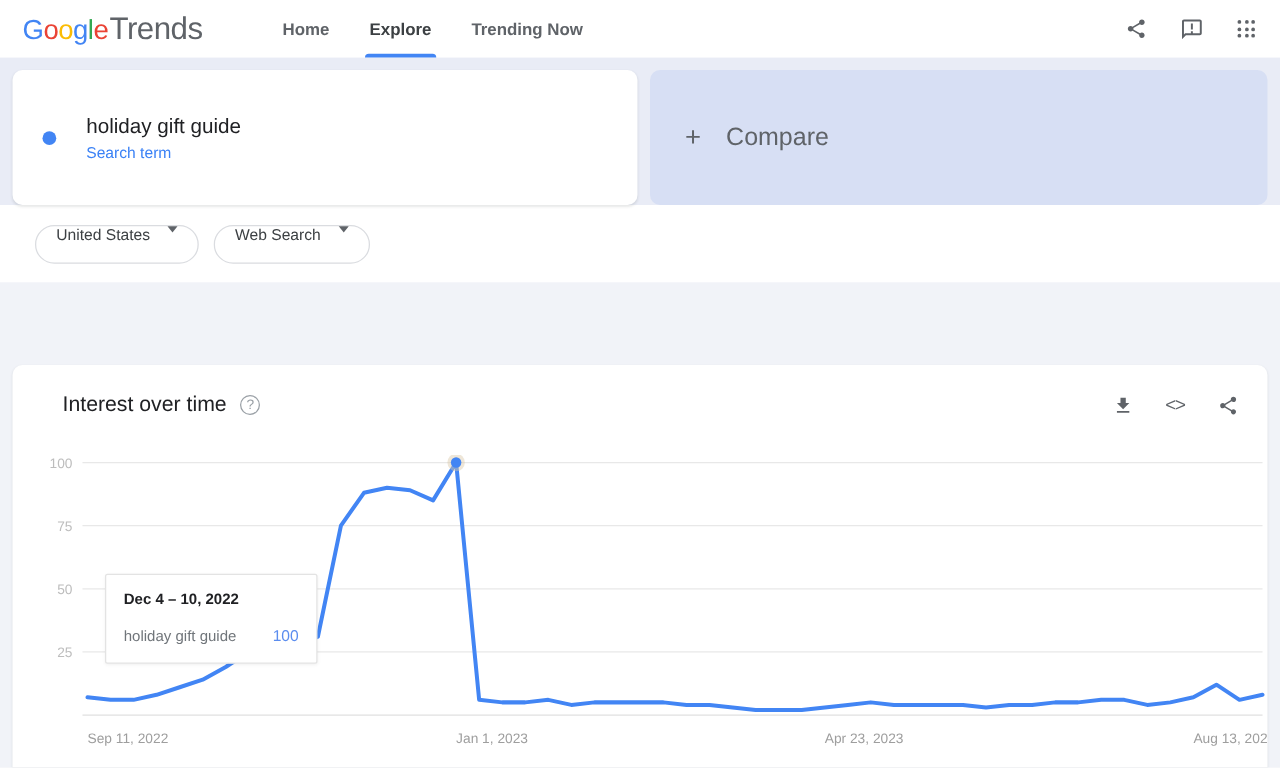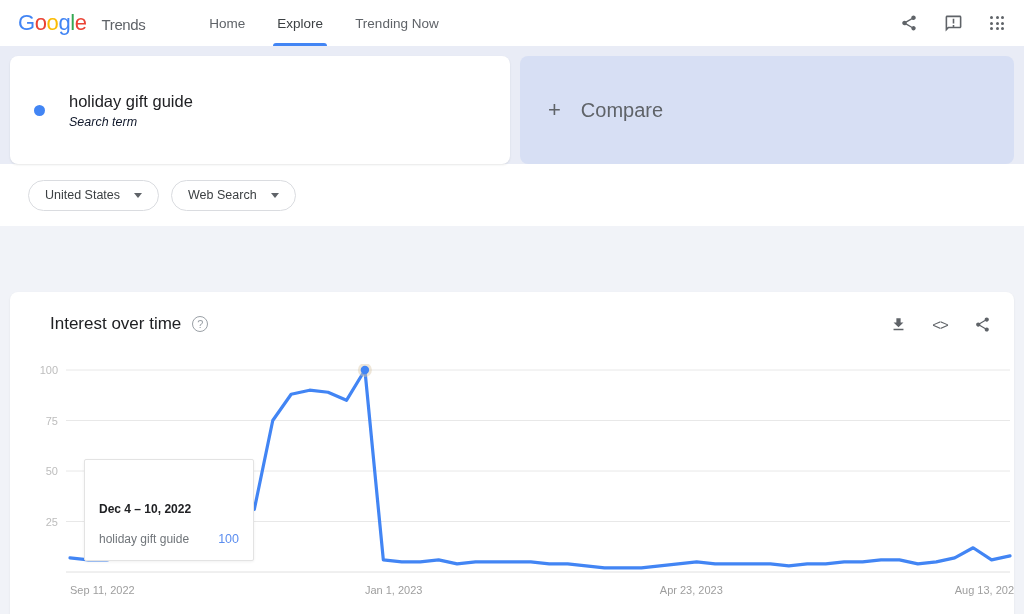--- a/index.html
+++ b/index.html
@@ -15,27 +15,27 @@
   .header {
     height: 46px; background: #fff;
     display: flex; align-items: center;
     padding: 0 16px 0 18px;
     position: relative;
   }
   .logo { display: flex; align-items: baseline; font-size: 22px; letter-spacing: -0.4px; }
   .logo .g1 { color: #4285F4; } .logo .o1 { color: #EA4335; }
   .logo .o2 { color: #FBBC05; } .logo .g2 { color: #4285F4; }
   .logo .l  { color: #34A853; } .logo .e  { color: #EA4335; }
-  .logo .trends { color: #5f6368; margin-left: 15px; font-size: 15px; }
+  .logo .trends { color: #5f6368; margin-left: 1px; font-size: 25px; }
 
   .nav { display: flex; align-items: center; margin-left: 48px; height: 46px; }
   .nav-item {
     font-size: 13.5px; color: #5f6368; padding: 0 16px;
     height: 46px; display: flex; align-items: center;
-    position: relative; cursor: pointer; white-space: nowrap;
+    position: relative; cursor: pointer; white-space: nowrap; font-weight: bold;
   }
   .nav-item.active { color: #3c4043; }
   .nav-item.active::after {
     content: ""; position: absolute; left: 12px; right: 12px; bottom: 0;
     height: 3px; background: #4285F4; border-radius: 3px 3px 0 0;
   }
 
   .header-actions { margin-left: auto; display: flex; align-items: center; gap: 22px; }
   .hicon { width: 22px; height: 22px; display: flex; align-items: center; justify-content: center; cursor: pointer; }
   .hicon svg { fill: #5f6368; }
@@ -50,38 +50,38 @@
     height: 118px;
   }
   .term-card {
     flex: 0 0 500px; background: #fff; border-radius: 8px;
     display: flex; align-items: center; padding: 0 24px;
     box-shadow: 0 1px 2px rgba(60,64,67,0.12);
   }
   .term-dot { width: 11px; height: 11px; border-radius: 50%; background: #4285F4; margin-right: 24px; flex: 0 0 auto; }
   .term-text { display: flex; flex-direction: column; gap: 4px; }
   .term-title { font-size: 16.5px; color: #202124; }
-  .term-sub { font-size: 12.5px; color: #0f172a; font-style: italic; }
+  .term-sub { font-size: 12.5px; color: #3b82f6; }
 
   .compare-card {
     flex: 1; background: #d6deф6; background: #d7dff4; border-radius: 8px;
     display: flex; align-items: center; padding: 0 28px; cursor: pointer;
   }
   .compare-plus { font-size: 22px; color: #5f6368; font-weight: 300; margin-right: 20px; line-height: 1; }
   .compare-label { font-size: 20px; color: #5f6368; }
 
   
   .filters-bar {
     background: #fff; height: 62px;
     display: flex; align-items: center; gap: 12px;
     padding: 0 28px;
   }
   .chip {
     height: 31px; border: 1px solid #dadce0; border-radius: 16px;
-    display: inline-flex; align-items: center; gap: 14px;
+    display: inline-flex; gap: 14px;
     padding: 0 16px; background: #fff; cursor: pointer;
     font-size: 12.5px; color: #3c4043; white-space: nowrap;
   }
   .chip .caret {
     width: 0; height: 0; border-left: 4.5px solid transparent;
     border-right: 4.5px solid transparent; border-top: 5.5px solid #5f6368;
   }
 
   .gap-band { height: 28px; background: #f1f3f8; }
 
@@ -111,21 +111,21 @@
   .plot-svg { display: block; width: 100%; height: 100%; }
 
   
   .tooltip {
     position: absolute; left: 84px; top: 459px;
     width: 170px; background: #fff;
     border: 1px solid #e3e3e3; border-radius: 2px;
     padding: 12px 14px 14px 14px;
     box-shadow: 0 1px 3px rgba(0,0,0,0.06);
   }
-  .tt-date { font-size: 12px; font-weight: bold; color: #202124; margin-bottom: 16px; margin-top: 30px; }
+  .tt-date { font-size: 12px; font-weight: bold; color: #202124; margin-bottom: 16px; }
   .tt-row { display: flex; align-items: baseline; }
   .tt-name { font-size: 12px; color: #70757a; }
   .tt-val  { font-size: 12.5px; color: #5b8def; margin-left: auto; }
 </style>
 </head>
 <body>
 
 <div class="header">
   <div class="logo">
     <span class="g1">G</span>

